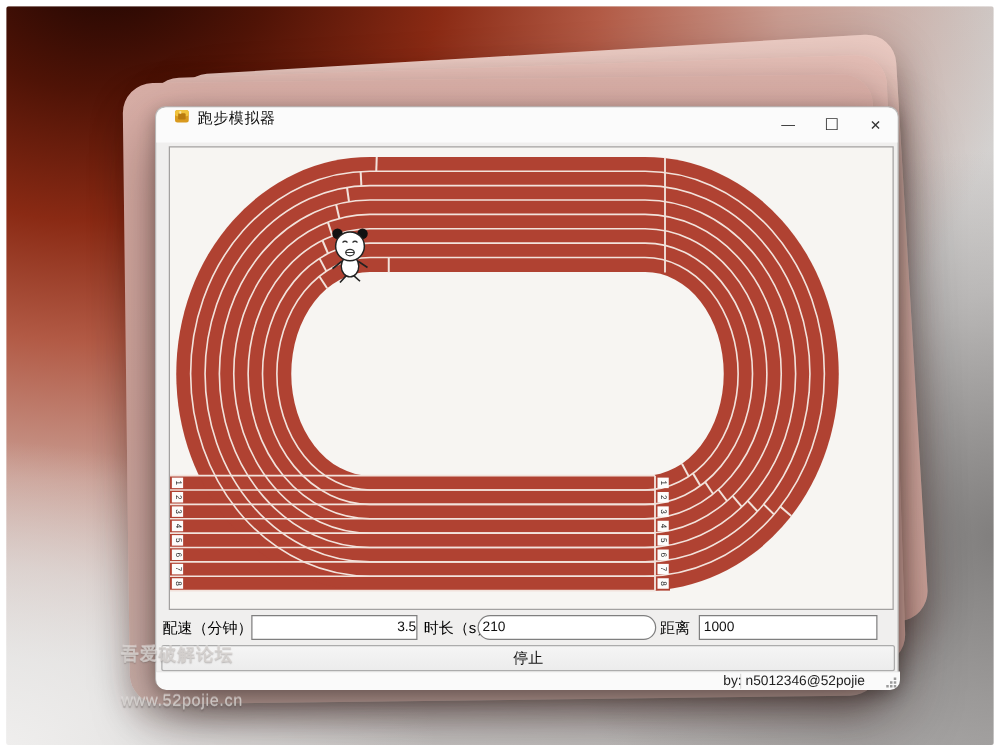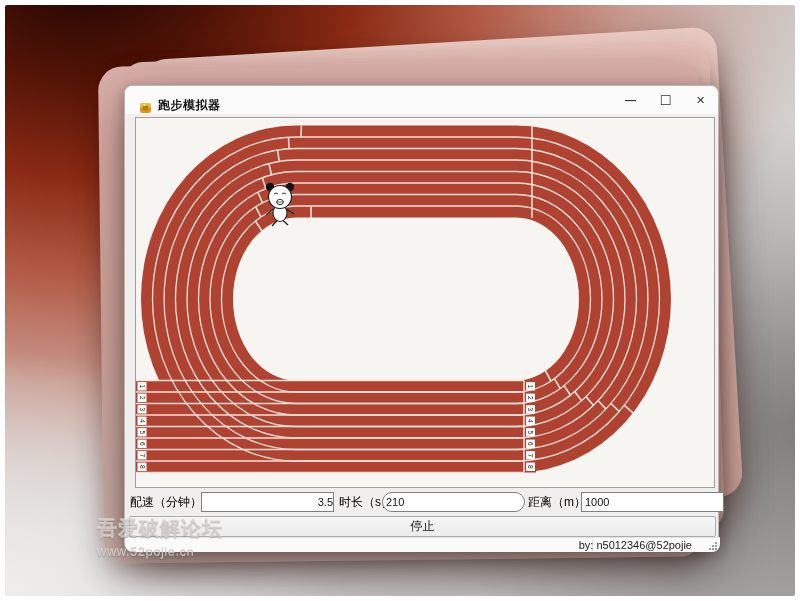--- a/index.html
+++ b/index.html
@@ -18,53 +18,53 @@
   .card-b{left:122px;top:48px;width:590px;height:488px;transform:rotate(-1.9deg);
     background:linear-gradient(180deg,#e2bcb4 0%,#d7aca4 70%);
     box-shadow:0 12px 28px rgba(45,14,8,0.32);}
   .card-c{left:96px;top:58px;width:600px;height:497px;transform:rotate(-0.7deg);
     background:linear-gradient(180deg,#d9afa7 0%,#d2a79f 55%,#cdb3ad 100%);
     box-shadow:0 10px 26px rgba(45,14,8,0.3);}
   .win{position:absolute;left:119px;top:80px;width:595px;height:466px;
     background:#f0efee;border-radius:8px;border:1px solid #b9b7b6;box-sizing:border-box;
     box-shadow:0 20px 50px rgba(30,10,8,0.45),0 4px 14px rgba(0,0,0,0.28);}
   .titlebar{position:absolute;left:0;top:0;right:0;height:28px;background:#fbfbfb;
-    border-radius:8px 8px 0 0;display:flex;align-items:flex-end;font-weight:bold;}
+    border-radius:8px 8px 0 0;display:flex;align-items:flex-start;}
   .app-icon{width:13px;height:13px;margin-left:14px;flex:0 0 auto;}
   .title-text{margin-left:6px;font-size:12px;color:#111;letter-spacing:0.5px;}
   .win-btns{margin-left:auto;display:flex;height:100%;}
   .win-btn{width:35px;height:100%;display:flex;align-items:center;justify-content:center;
     font-size:11px;color:#333;cursor:default;}
   .canvas{position:absolute;left:10px;top:31px;width:578px;height:369px;
     background:#f7f5f2;border:1px solid #a3a1a0;box-sizing:content-box;}
   .canvas svg{display:block;}
   .ctrl-row{position:absolute;left:0;top:406px;width:595px;height:20px;}
   .ctrl-label{position:absolute;top:2px;font-size:12px;color:#000;white-space:nowrap;}
   .ctrl-input{position:absolute;top:0;height:16px;border:1px solid #7f7f7f;background:#fff;
     font-family:"Liberation Sans","DejaVu Sans",sans-serif;font-size:11px;color:#111;
     padding:1px 0 1px 3px;box-sizing:content-box;}
   #lbl-pace{left:5px;} #inp-pace{left:76px;width:128px;text-align:right;}
   #lbl-dur{left:214px;} #inp-dur{left:257px;width:138px;border-radius:10px;}
-  #lbl-dist{left:403px;} #inp-dist{left:456px;width:138px;}
+  #lbl-dist{left:403px;} #inp-dist{left:434px;width:138px;}
   .stop-btn{position:absolute;left:4px;top:430px;width:585px;height:19px;
     background:linear-gradient(180deg,#f5f5f5,#ececec);border:1px solid #acacac;
     border-radius:2px;font-size:12px;color:#111;display:flex;align-items:center;justify-content:center;}
   .statusbar{position:absolute;left:0;top:451px;width:595px;height:14px;background:#fafafa;
     border-top:1px solid #e3e3e3;border-radius:0 0 8px 8px;}
   .status-sep{position:absolute;left:467px;top:1px;height:12px;width:1px;background:#dcdcdc;}
   .status-credit{position:absolute;right:28px;top:1px;font-size:11px;color:#222;}
   .grip{position:absolute;right:2px;top:2px;width:11px;height:11px;}
   .grip i{position:absolute;width:2px;height:2px;background:#9a9a9a;}
   .grip i:nth-child(1){right:1px;top:8px;} .grip i:nth-child(2){right:4px;top:8px;}
   .grip i:nth-child(3){right:1px;top:5px;} .grip i:nth-child(4){right:7px;top:8px;}
   .grip i:nth-child(5){right:4px;top:5px;} .grip i:nth-child(6){right:1px;top:2px;}
   .watermark{position:absolute;left:97px;top:515px;z-index:50;pointer-events:none;
     color:rgba(215,211,208,0.75);text-shadow:0 1px 1px rgba(90,80,78,0.35),0 -1px 0 rgba(255,255,255,0.35);}
-  .watermark .l1{font-size:20px;font-weight:700;letter-spacing:1px;}
-  .watermark .l2{font-size:13px;margin-top:2px;letter-spacing:0.5px;}
+  .watermark .l1{font-size:14px;font-weight:700;letter-spacing:1px;}
+  .watermark .l2{font-size:13px;margin-top:20px;letter-spacing:0.5px;}
 </style>
 </head>
 <body>
 
 <div class="stage">
   <div class="bg">
     <div class="card card-a"></div>
     <div class="card card-b"></div>
     <div class="card card-c"></div>
 

